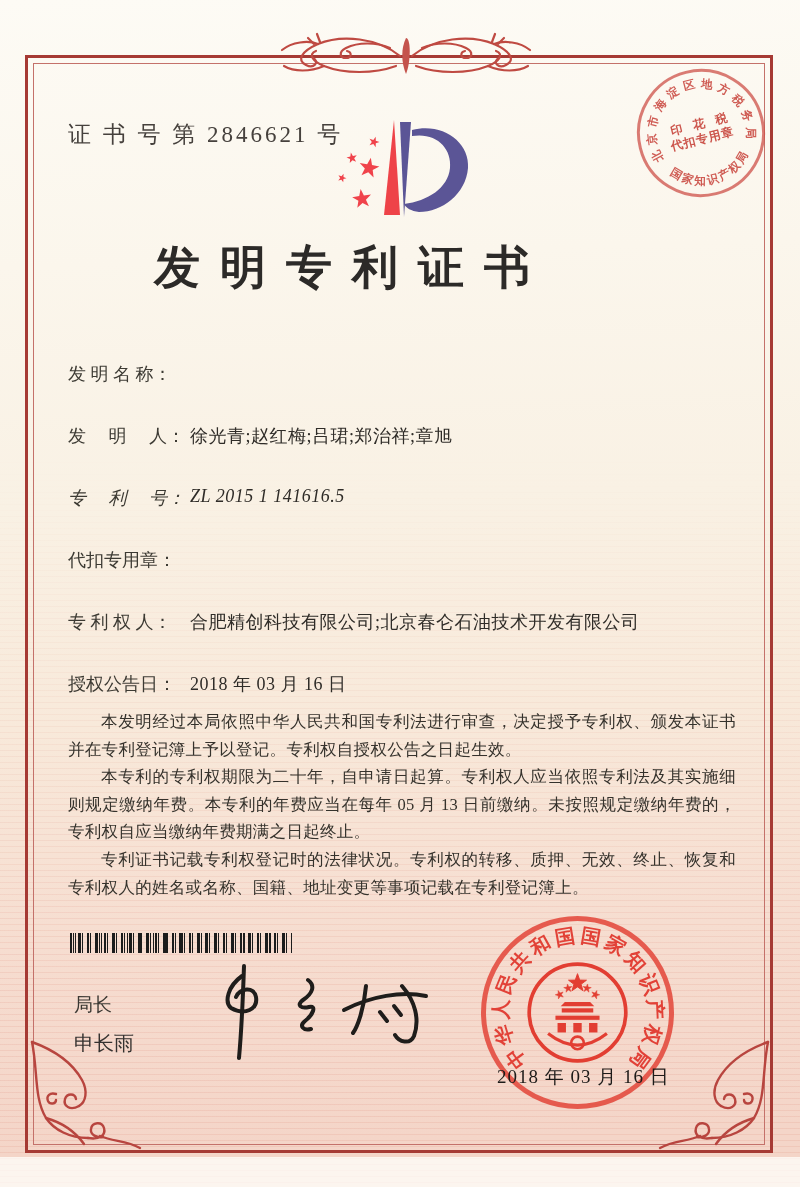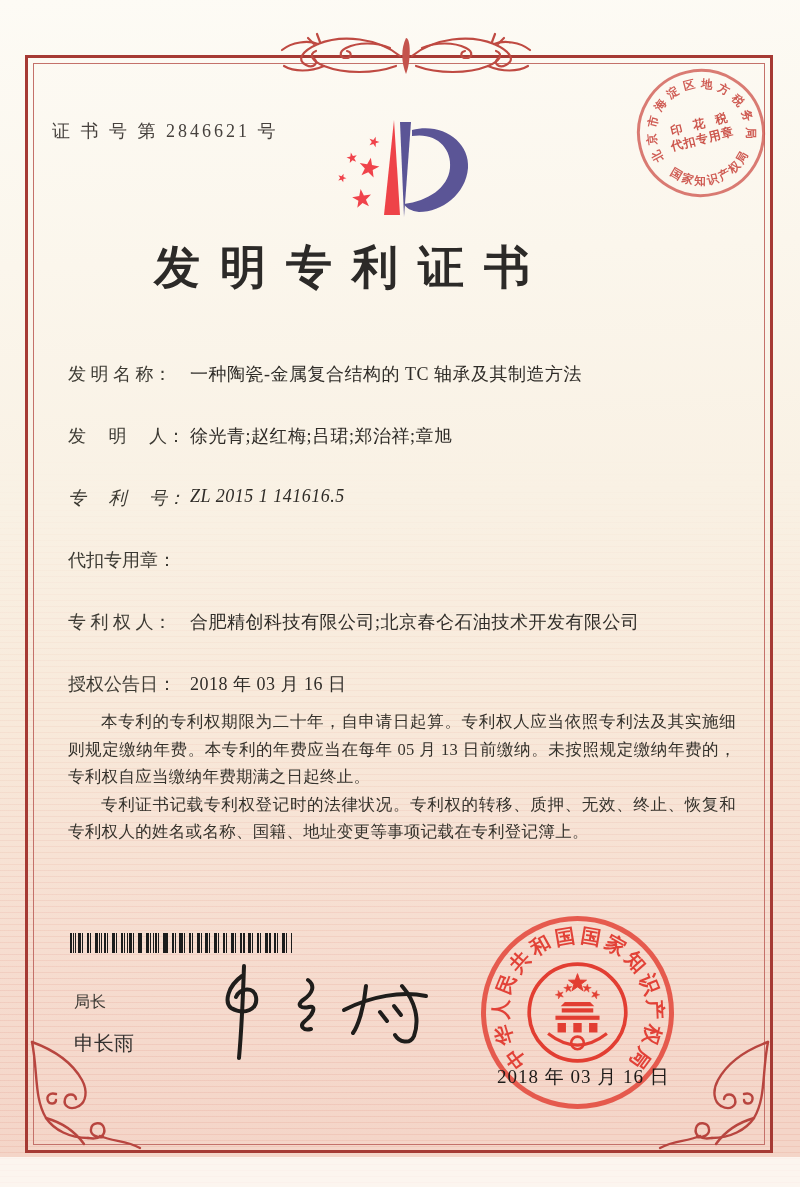--- a/index.html
+++ b/index.html
@@ -24,21 +24,21 @@
   }
   .frame-inner{
     position:absolute;left:33px;top:63px;width:732px;height:1082px;
     border:1px solid #c4716a;box-sizing:border-box;
   }
   .ornament-top{position:absolute;left:278px;top:14px;width:256px;height:76px;}
   .corner{position:absolute;width:120px;height:116px;top:1036px;}
   .corner.left{left:26px;}
   .corner.right{left:654px;transform:scaleX(-1);}
   .cert-number{
-    position:absolute;left:52px;top:119px;font-size:18px;color:#46413d;
+    position:absolute;left:68px;top:119px;font-size:23px;color:#46413d;
     letter-spacing:3px;
   }
   .logo{position:absolute;left:336px;top:100px;width:142px;height:128px;}
   .title{
     position:absolute;left:0;top:237px;width:684px;text-align:center;
     font-size:46px;font-weight:bold;color:#2c2a28;letter-spacing:20px;padding-left:20px;
     box-sizing:border-box;
   }
   .field-row{position:absolute;display:flex;width:680px;font-size:18px;color:#2f2c28;}
   .field-row .lbl{flex:0 0 122px;color:#3c3a33;white-space:pre;}
@@ -49,21 +49,21 @@
   .body-text p{
     margin:0;font-size:16.5px;line-height:27.6px;color:#35322c;
     text-indent:2em;text-align:justify;letter-spacing:.3px;
   }
   .barcode{
     position:absolute;left:70px;top:933px;width:222px;height:20px;
     background:
       repeating-linear-gradient(90deg,#1c1c1c 0 2px,transparent 2px 3px,#1c1c1c 3px 4px,transparent 4px 8px,#1c1c1c 8px 11px,transparent 11px 12px,#1c1c1c 12px 13px,transparent 13px 17px),
       repeating-linear-gradient(90deg,transparent 0 5px,#1c1c1c 5px 6px,transparent 6px 13px);
   }
-  .issuer-title{position:absolute;left:74px;top:992px;font-size:16px;color:#3a3732;font-family:"Liberation Sans","DejaVu Sans",sans-serif;text-align:right;}
+  .issuer-title{position:absolute;left:74px;top:992px;font-size:19px;color:#3a3732;font-family:"Liberation Sans","DejaVu Sans",sans-serif;text-align:right;}
   .issuer-name{position:absolute;left:74px;top:1030px;font-size:20px;color:#353230;font-family:"Liberation Sans","DejaVu Sans",sans-serif;}
   .signature{position:absolute;left:196px;top:956px;width:248px;height:114px;}
   .seal{position:absolute;left:481px;top:916px;width:193px;height:193px;}
   .seal .ring{
     position:absolute;inset:0;border:5px solid rgba(226,62,50,.82);border-radius:50%;
     box-sizing:border-box;
   }
   .arc-box{position:absolute;inset:0;}
   .arc-char{position:absolute;left:50%;top:50%;display:block;}
   .seal .arc-char{
@@ -168,21 +168,20 @@
       <use href="#st" transform="translate(26,99) scale(1.0) rotate(-8)"></use>
     </g>
   </svg>
 </div>
 
 <div class="title">发明专利证书</div>
 
 <div>
   <div class="field-row row0" style="left:68px">
     <span class="lbl">发 明 名 称：</span>
-    <span class="val">一种陶瓷-金属复合结构的 TC 轴承及其制造方法</span>
   </div>
   <div class="field-row row1" style="left:68px">
     <span class="lbl">发　 明　 人：</span>
     <span class="val">徐光青;赵红梅;吕珺;郑治祥;章旭</span>
   </div>
   <div class="field-row row2" style="left:68px">
     <span class="lbl">专　 利　 号：</span>
     <span class="val">ZL 2015 1 141616.5</span>
   </div>
   <div class="field-row row3" style="left:68px">
@@ -192,20 +191,21 @@
     <span class="lbl">专 利 权 人：</span>
     <span class="val">合肥精创科技有限公司;北京春仑石油技术开发有限公司</span>
   </div>
   <div class="field-row row5" style="left:68px">
     <span class="lbl">授权公告日：</span>
     <span class="val">2018 年 03 月 16 日</span>
   </div>
 </div>
 
 <div class="body-text">
+  <p>本发明经过本局依照中华人民共和国专利法进行审查，决定授予专利权、颁发本证书并在专利登记簿上予以登记。专利权自授权公告之日起生效。</p>
   <p>本专利的专利权期限为二十年，自申请日起算。专利权人应当依照专利法及其实施细则规定缴纳年费。本专利的年费应当在每年 05 月 13 日前缴纳。未按照规定缴纳年费的，专利权自应当缴纳年费期满之日起终止。</p>
   <p>专利证书记载专利权登记时的法律状况。专利权的转移、质押、无效、终止、恢复和专利权人的姓名或名称、国籍、地址变更等事项记载在专利登记簿上。</p>
 </div>
 
 <div class="barcode"></div>
 
 <div class="issuer-title">局长</div>
 <div class="issuer-name">申长雨</div>
 
 <div class="signature">

